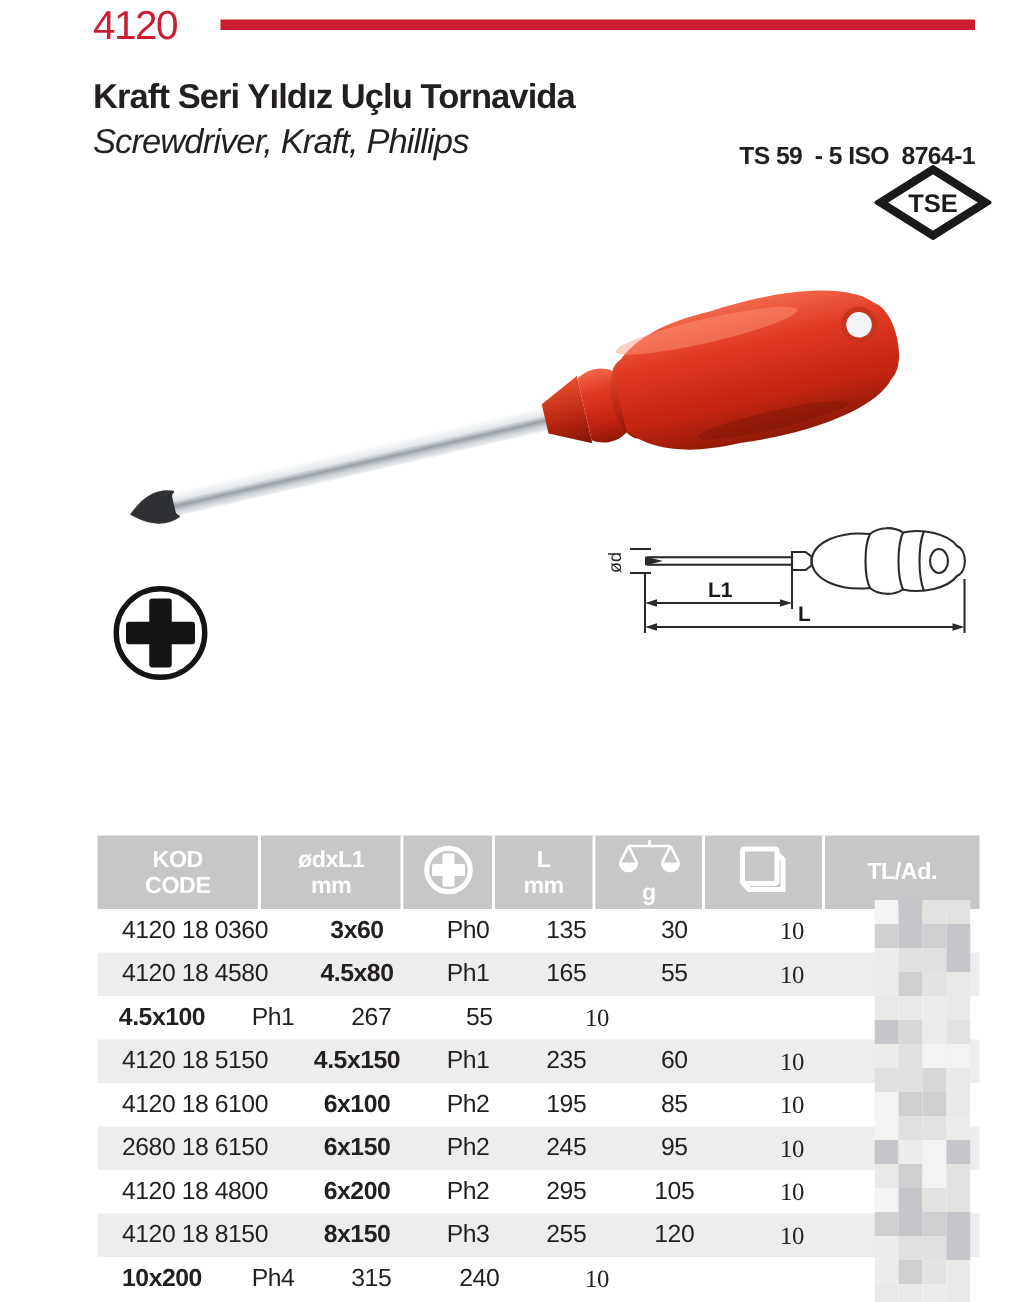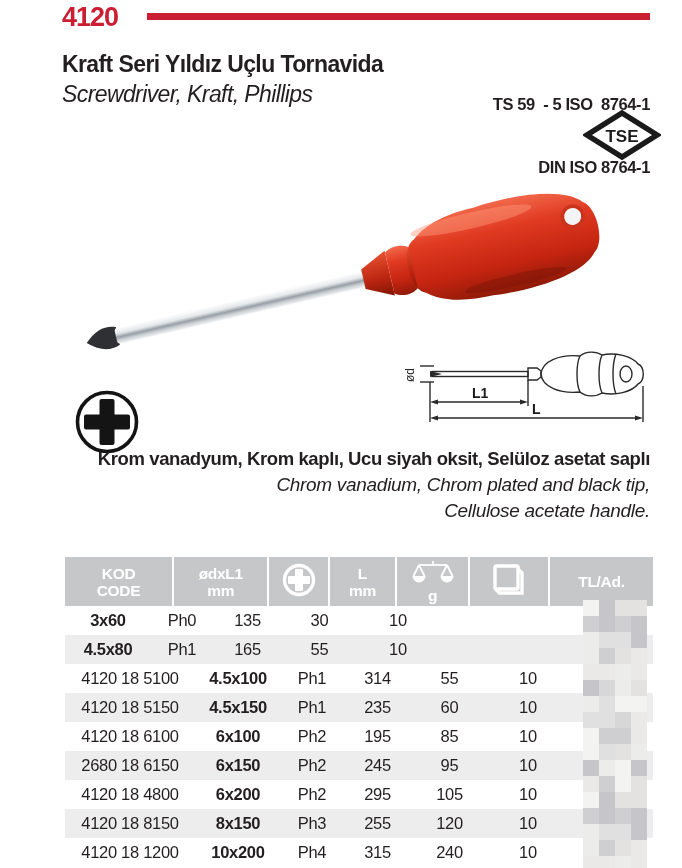--- a/index.html
+++ b/index.html
@@ -1,21 +1,21 @@
 <!DOCTYPE html>
 <html><head>
 <meta charset="utf-8">
 <style>
   * { margin:0; padding:0; box-sizing:border-box; }
   html,body { background:#ffffff; }
   body { font-family:"Liberation Sans", sans-serif; color:#231f20; }
   .page { position:relative; width:682px; height:868px; background:#fff; overflow:hidden; }
 
   
-  .code-num { position:absolute; left:62px; top:2px; font-size:27px; font-weight:bold;
+  .code-num { position:absolute; left:62px; top:2px; font-size:27px; font-weight:normal;
               letter-spacing:-1px; color:#cc1e32; }
   .red-rule { position:absolute; left:147px; top:13px; width:503px; height:7px; background:#cc1e32; }
 
   .title-tr { position:absolute; left:62px; top:51px; font-size:23px; font-weight:bold; letter-spacing:-0.6px; }
   .title-en { position:absolute; left:62px; top:81px; font-size:23px; font-style:italic; letter-spacing:-0.6px; }
 
   .standards { position:absolute; right:32px; top:52px; text-align:right;
                font-weight:bold; font-size:16.5px; line-height:21px; letter-spacing:-0.4px; white-space:pre; }
 
   .tse-logo { position:absolute; left:583px; top:110px; }
@@ -34,21 +34,21 @@
   .ptable { position:absolute; left:65px; top:557px; width:588px; }
   .thead { display:flex; height:49px; background:transparent; }
   .thead .hc { background:#c6c7c8; color:#fff; font-weight:bold; font-size:15.5px; line-height:17px;
                display:flex; flex-direction:column; align-items:center; justify-content:center;
                border-right:2px solid #fff; letter-spacing:-0.3px; }
   .thead .hc:last-child { border-right:none; }
   .trow { display:flex; height:29px; align-items:center; font-size:16.5px; letter-spacing:-0.3px; }
   .trow.alt { background:#ededee; }
   .trow .c { text-align:center; }
   .c1 { width:130px; } .c2 { width:86px;font-weight:bold; } .c3 { width:62px; } .c4 { width:69px; }
-  .c5 { width:75px; } .c6 { width:82px; } .c7 { width:84px; }
+  .c5 { width:75px; } .c6 { width:82px;font-family:Liberation Serif, serif; } .c7 { width:84px; }
   .hc.c1{width:112px}.hc.c2{width:98px}.hc.c3{width:62px}.hc.c4{width:69px}
   .hc.c5{width:75px}.hc.c6{width:82px}.hc.c7{width:106px}
   .gram { margin-top:-2px; }
 
   
   .mosaic { position:absolute; left:583px; top:600px; width:64px; height:268px; overflow:hidden;
             display:grid; grid-template-columns:repeat(4,16px); grid-auto-rows:16px; }
 </style>
 </head>
 <body>
@@ -56,21 +56,20 @@
 <div class="page">
 
   <div class="code-num">4120</div>
   <div class="red-rule"></div>
 
   <div class="title-tr">Kraft Seri Yıldız Uçlu Tornavida</div>
   <div class="title-en">Screwdriver, Kraft, Phillips</div>
 
   <div class="standards">
     <div>TS 59  - 5 ISO  8764-1</div>
-    <div>DIN ISO 8764-1</div>
   </div>
 
   <div class="tse-logo">
     <svg width="78" height="50" viewBox="0 0 78 50">
       <polygon points="39,3 74,25 39,47 4,25" fill="#fff" stroke="#1a1a1a" stroke-width="5.5"></polygon>
       <text x="39" y="31.5" text-anchor="middle" font-family="Liberation Sans, sans-serif" font-size="17" font-weight="bold" fill="#1a1a1a">TSE</text>
     </svg>
   </div>
 
   <div class="photo">
@@ -138,25 +137,20 @@
   </div>
 
   <div class="phillips-big">
     <svg width="66" height="66" viewBox="0 0 66 66">
       <circle cx="33" cy="33" r="29.5" fill="#fff" stroke="#141414" stroke-width="3.6"></circle>
       <rect x="25.5" y="10" width="15" height="46" rx="2" fill="#141414"></rect>
       <rect x="10" y="25.5" width="46" height="15" rx="2" fill="#141414"></rect>
     </svg>
   </div>
 
-  <div class="desc">
-    <div class="tr">Krom vanadyum, Krom kaplı, Ucu siyah oksit, Selüloz asetat saplı</div>
-    <div class="en">Chrom vanadium, Chrom plated and black tip,</div>
-    <div class="en">Cellulose acetate handle.</div>
-  </div>
 
   <div class="ptable">
     <div class="thead">
       <div class="hc c1">
         <span>KOD</span>
         <span>CODE</span>
       </div>
       <div class="hc c2">
         <span>ødxL1</span>
         <span>mm</span>
@@ -194,40 +188,41 @@
             <path d="M27,6 L31,10 L31,30 L8.5,30 L4.5,26"></path>
           </svg>
         </span>
       </div>
       <div class="hc c7">
         <span>TL/Ad.</span>
       </div>
     </div>
     <div>
         <div class="trow">
+          <div class="c c1">4120 18 0360</div>
           <div class="c c2">3x60</div>
           <div class="c c3">Ph0</div>
           <div class="c c4">135</div>
           <div class="c c5">30</div>
           <div class="c c6">10</div>
           <div class="c c7"></div>
         </div>
         <div class="trow alt">
+          <div class="c c1">4120 18 4580</div>
           <div class="c c2">4.5x80</div>
           <div class="c c3">Ph1</div>
           <div class="c c4">165</div>
           <div class="c c5">55</div>
           <div class="c c6">10</div>
           <div class="c c7"></div>
         </div>
         <div class="trow">
-          <div class="c c1">4120 18 5100</div>
           <div class="c c2">4.5x100</div>
           <div class="c c3">Ph1</div>
-          <div class="c c4">314</div>
+          <div class="c c4">267</div>
           <div class="c c5">55</div>
           <div class="c c6">10</div>
           <div class="c c7"></div>
         </div>
         <div class="trow alt">
           <div class="c c1">4120 18 5150</div>
           <div class="c c2">4.5x150</div>
           <div class="c c3">Ph1</div>
           <div class="c c4">235</div>
           <div class="c c5">60</div>
@@ -264,21 +259,20 @@
         <div class="trow alt">
           <div class="c c1">4120 18 8150</div>
           <div class="c c2">8x150</div>
           <div class="c c3">Ph3</div>
           <div class="c c4">255</div>
           <div class="c c5">120</div>
           <div class="c c6">10</div>
           <div class="c c7"></div>
         </div>
         <div class="trow">
-          <div class="c c1">4120 18 1200</div>
           <div class="c c2">10x200</div>
           <div class="c c3">Ph4</div>
           <div class="c c4">315</div>
           <div class="c c5">240</div>
           <div class="c c6">10</div>
           <div class="c c7"></div>
         </div>
       </div>
   </div>
 

